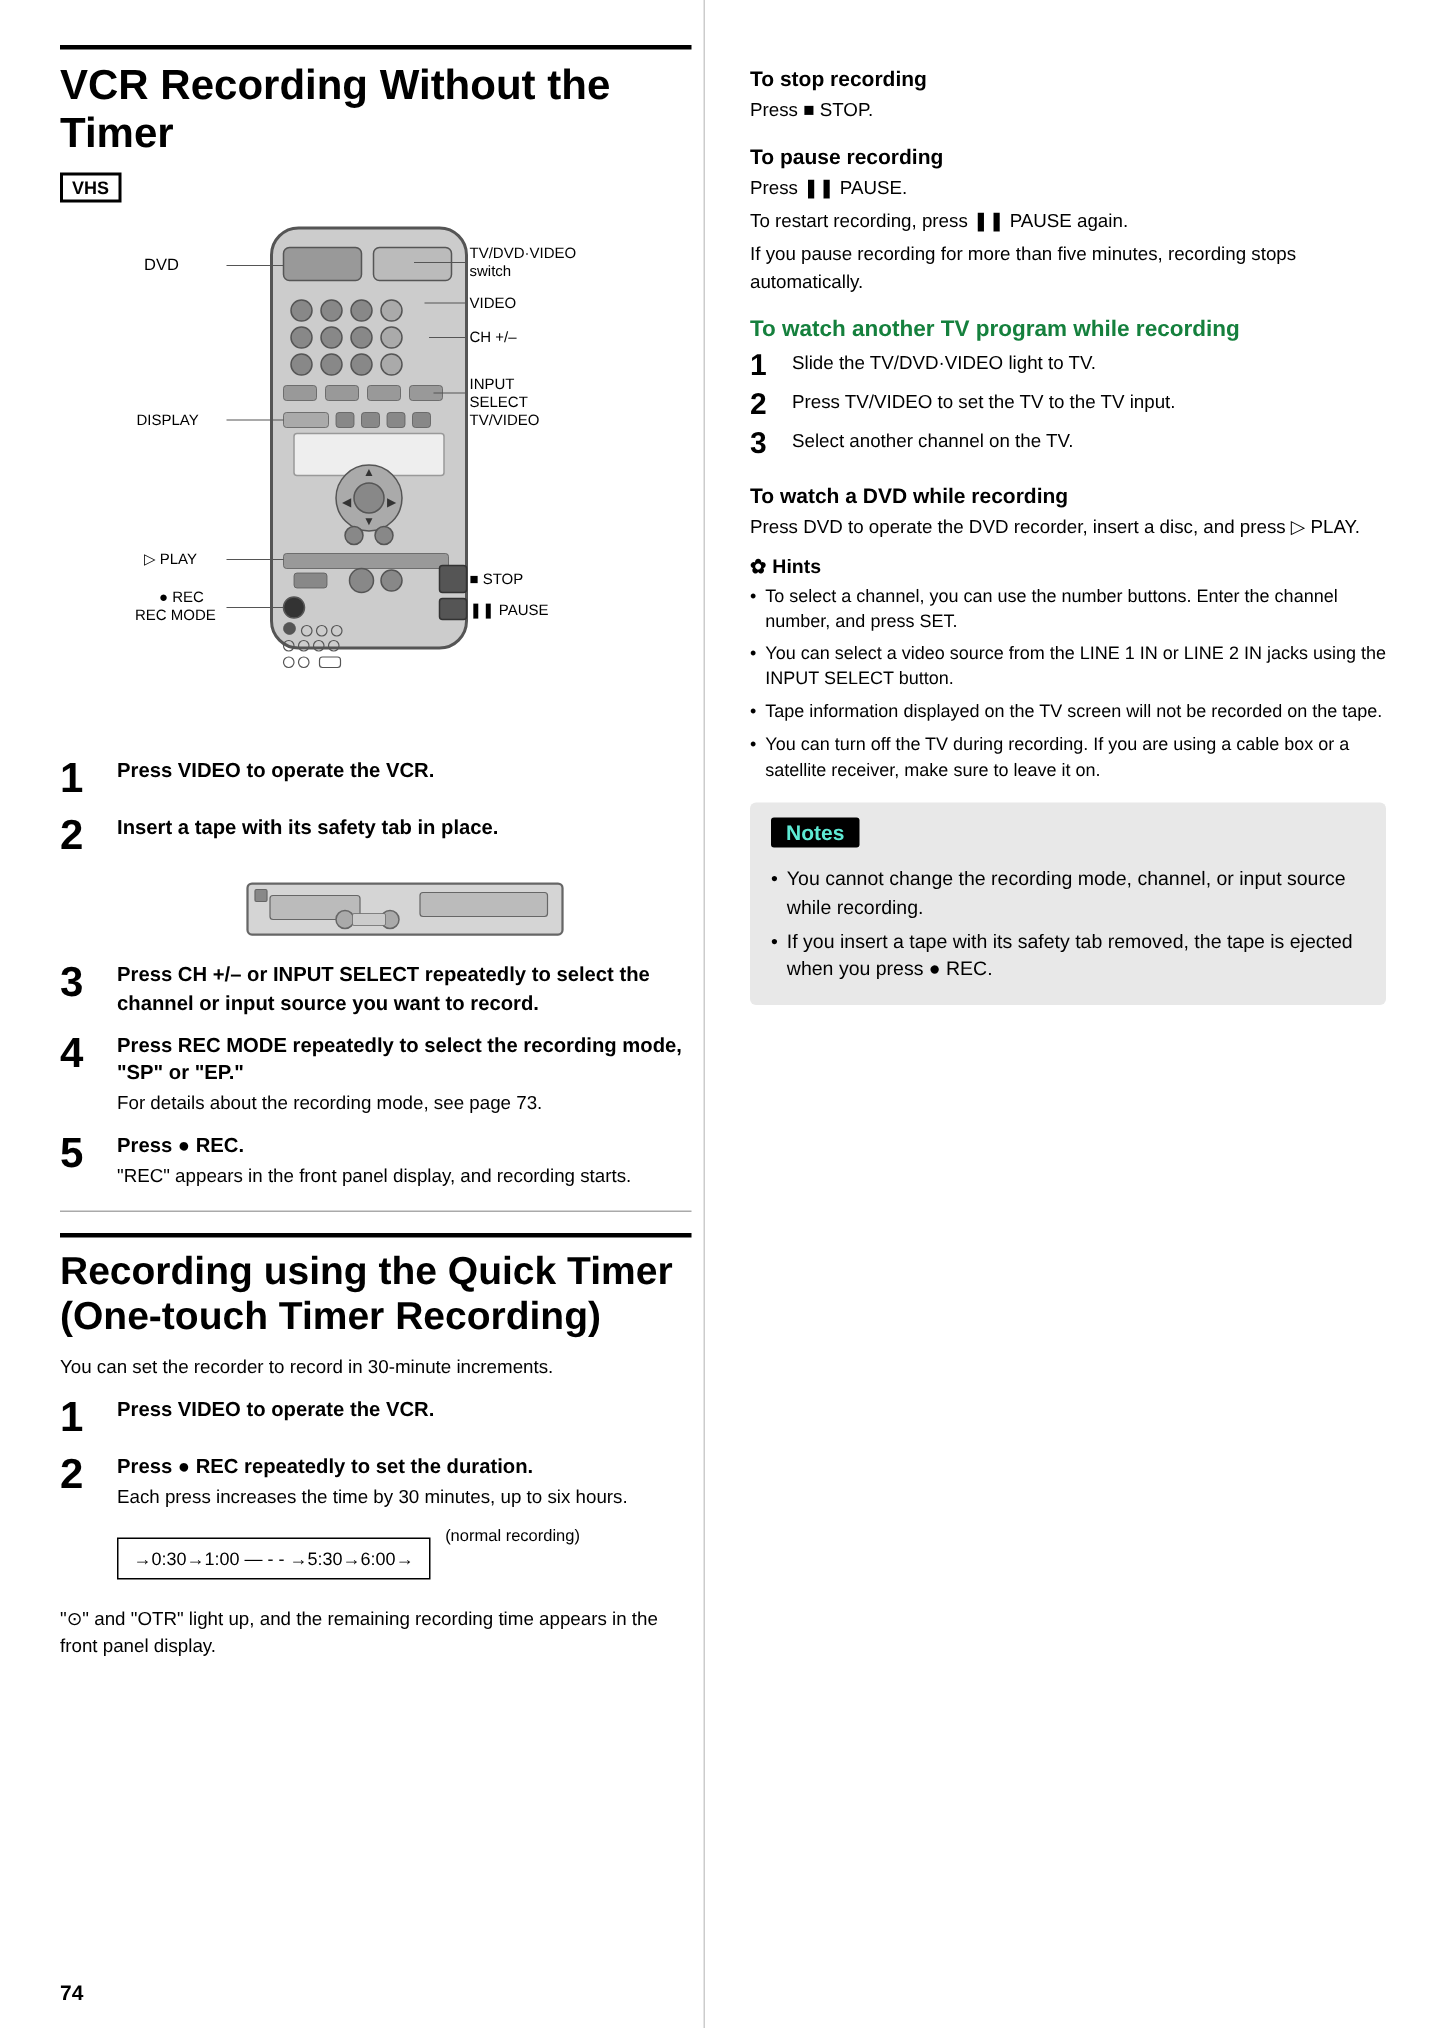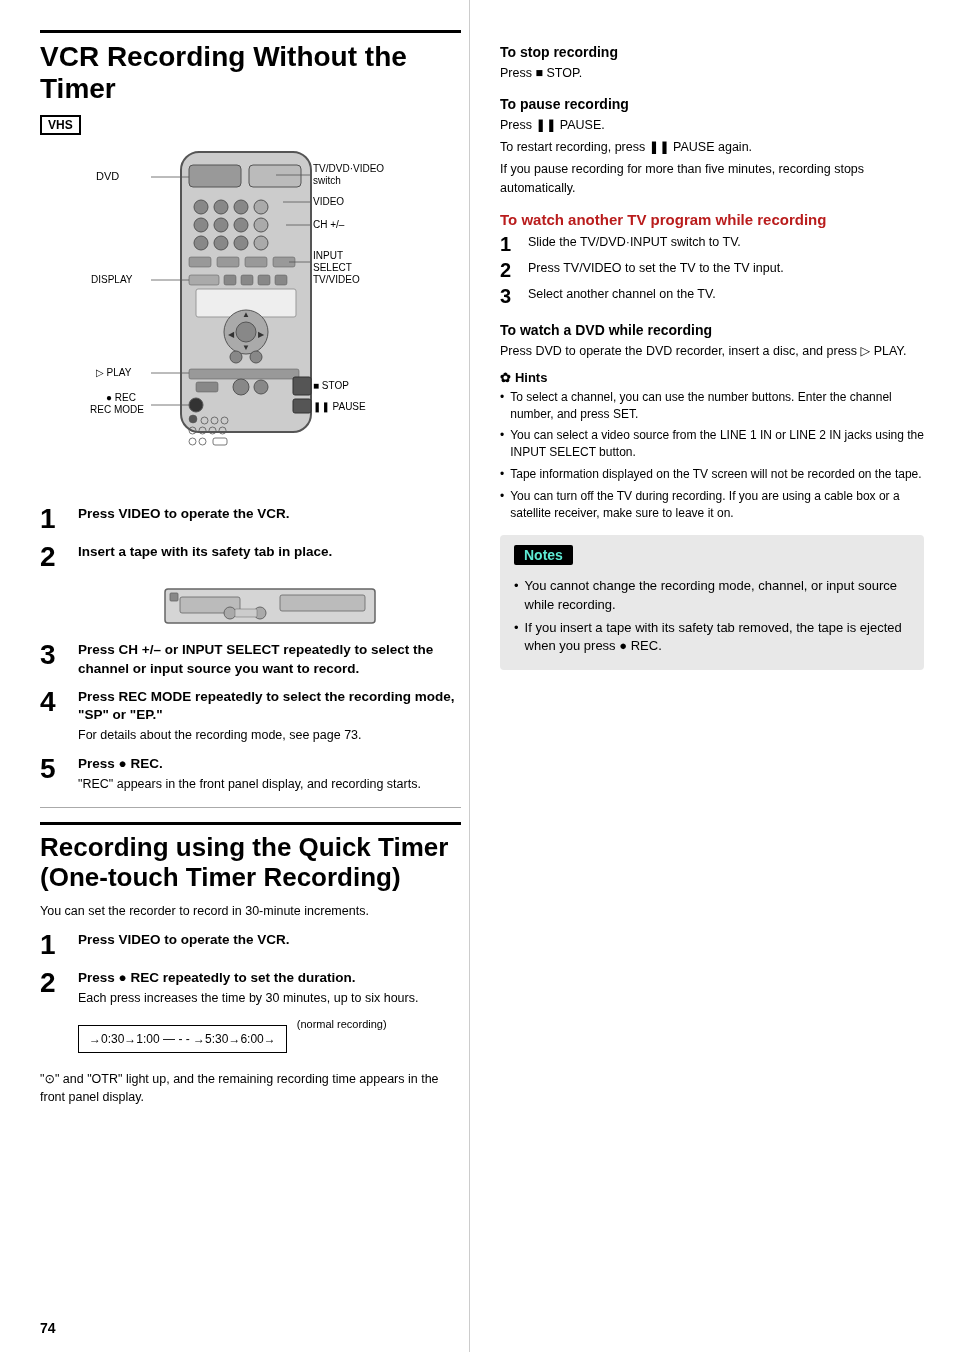--- a/index.html
+++ b/index.html
@@ -114,21 +114,21 @@
       font-weight: bold;
       margin-top: 14px;
       margin-bottom: 4px;
     }
 
     .section-head-lg {
       font-size: 15px;
       font-weight: bold;
       margin-top: 14px;
       margin-bottom: 5px;
-      color: #b91c1c;
+      color: #15803d;
     }
 
     .right-col p {
       font-size: 12.5px;
       line-height: 1.45;
       margin-bottom: 4px;
     }
 
     .numbered-list {
       list-style: none;
@@ -467,21 +467,21 @@
         <p>Press ❚❚ PAUSE.</p>
         <p>To restart recording, press ❚❚ PAUSE again.</p>
         <p>If you pause recording for more than five minutes, recording stops automatically.</p>
       </div>
 
       <div style="margin-top:14px;">
         <div class="section-head-lg">To watch another TV program while recording</div>
         <ol class="numbered-list">
           <li>
             <span class="num">1</span>
-            <span>Slide the TV/DVD·INPUT switch to TV.</span>
+            <span>Slide the TV/DVD·VIDEO light to TV.</span>
           </li>
           <li>
             <span class="num">2</span>
             <span>Press TV/VIDEO to set the TV to the TV input.</span>
           </li>
           <li>
             <span class="num">3</span>
             <span>Select another channel on the TV.</span>
           </li>
         </ol>

